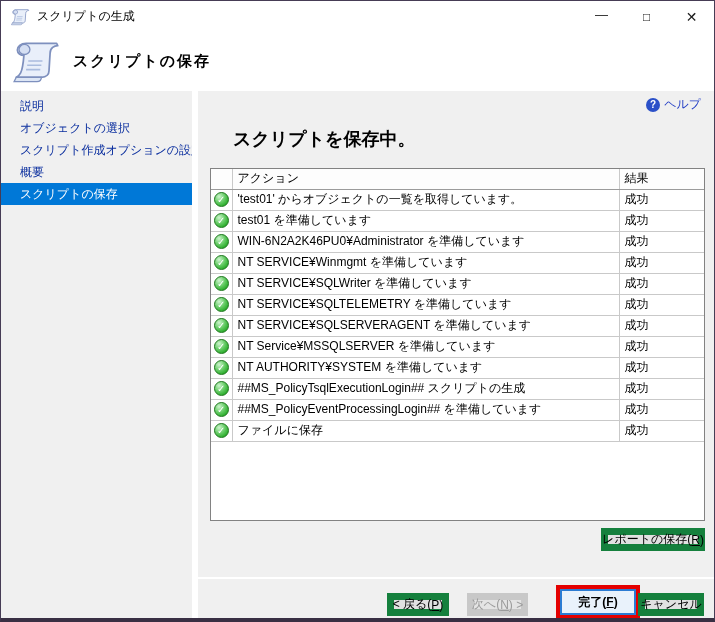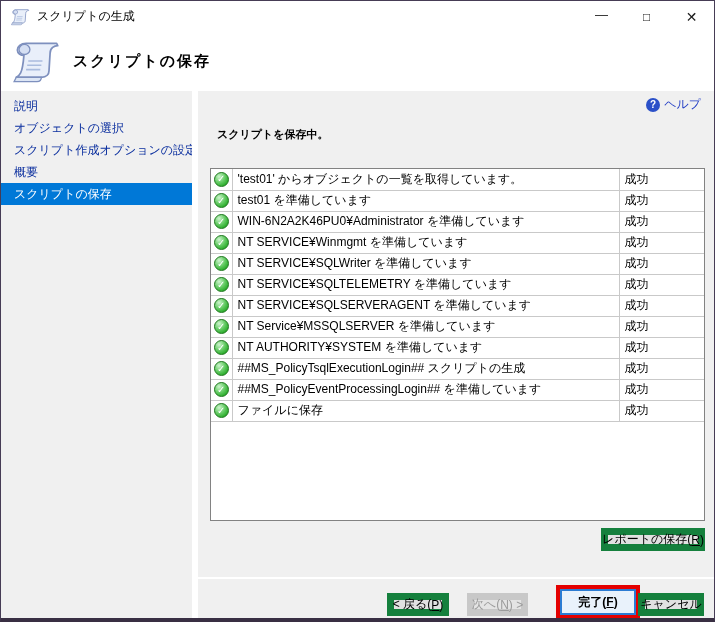--- a/index.html
+++ b/index.html
@@ -23,34 +23,34 @@
   
   .header { position:absolute; top:31px; left:0; right:0; height:59px; background:#FFFFFF;
             display:flex; align-items:center; }
   .header-icon { width:48px; height:44px; margin-left:12px; flex:0 0 auto; }
   .header-title { font-size:15px; font-weight:bold; color:#000; margin-left:12px; letter-spacing:2px; }
 
   
   .bodyarea { position:absolute; top:90px; left:0; right:0; bottom:0; }
 
   .sidebar { position:absolute; left:0; top:0; width:191px; bottom:0; background:#F0F0F0; padding-top:4px; }
-  .nav-item { height:22px; line-height:22px; padding-left:13px; font-size:12px; color:#0A2E9E;
+  .nav-item { height:22px; line-height:22px; padding-left:19px; font-size:12px; color:#0A2E9E;
               white-space:nowrap; cursor:pointer; overflow:hidden; }
   .nav-item.selected { background:#0078D7; color:#FFFFFF; }
 
   .v-divider { position:absolute; left:191px; top:0; width:6px; bottom:0; background:#FFFFFF; }
 
   .main { position:absolute; left:197px; right:0; top:0; bottom:0; }
 
   .help { position:absolute; top:5px; right:13px; display:flex; align-items:center; gap:4px; cursor:pointer; }
   .help-icon { width:14px; height:14px; border-radius:50%; background:#2B50C8; color:#fff;
                font-size:10px; font-weight:bold; display:flex; align-items:center; justify-content:center; }
   .help-text { font-size:12px; color:#1F3BC4; }
 
-  .status { position:absolute; top:36px; left:19px; font-size:11px; font-weight:bold; color:#000; }
+  .status { position:absolute; top:36px; left:35px; font-size:18px; font-weight:bold; color:#000; }
 
   
   .grid { position:absolute; left:12px; top:77px; width:495px; height:353px;
           background:#FFFFFF; border:1px solid #828282; overflow:hidden; }
   .grid table { width:100%; border-collapse:collapse; table-layout:fixed; font-size:12px; color:#000; }
   .grid col.c-ico { width:21px; }
   .grid col.c-act { width:387px; }
   .grid th { font-weight:normal; text-align:left; height:20px; padding:0 5px;
              border-bottom:1px solid #9B9B9B; border-right:1px solid #C9C9C9; background:#FDFDFD;
              white-space:nowrap; overflow:hidden; }
@@ -129,20 +129,25 @@
       <div class="status">スクリプトを保存中。</div>
 
       <div class="grid">
         <table>
           <colgroup>
               <col class="c-ico">
               <col class="c-act">
               <col>
             </colgroup>
           <tbody>
+              <tr>
+            <th></th>
+            <th>アクション</th>
+            <th>結果</th>
+          </tr>
           <tr>
             <td class="ico">
                   <span class="check">✓</span>
                 </td>
             <td>'test01' からオブジェクトの一覧を取得しています。</td>
             <td>成功</td>
           </tr>
           <tr>
             <td class="ico">
                   <span class="check">✓</span>

